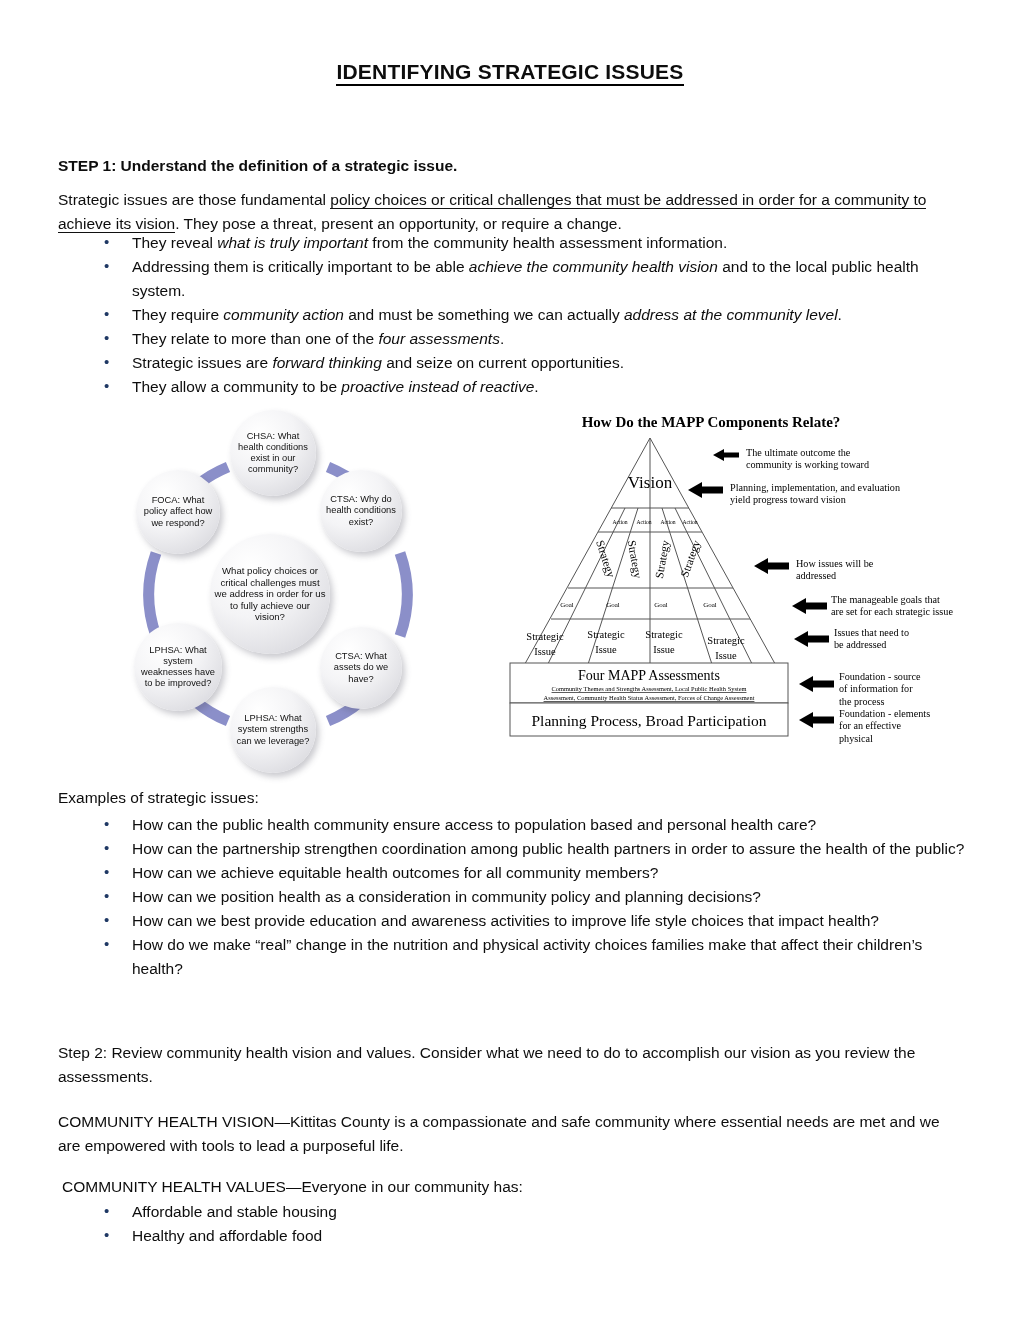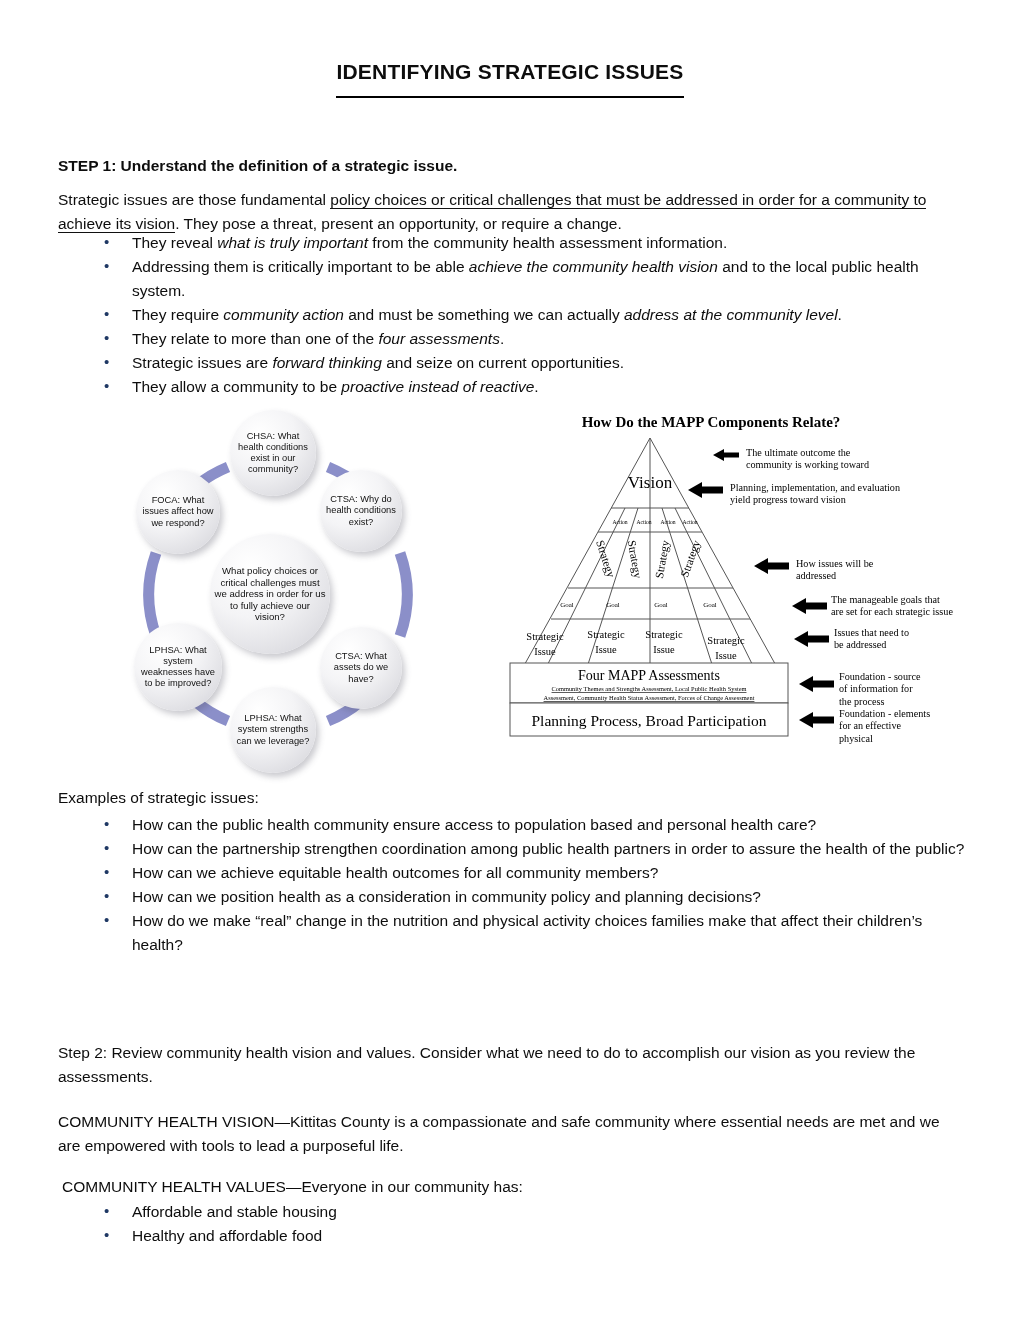--- a/index.html
+++ b/index.html
@@ -11,21 +11,21 @@
     position:relative;
   }
   .page{position:relative;width:1020px;height:1320px;}
 
   
   .doc-title{
     position:absolute;left:0;top:60px;width:1020px;
     text-align:center;font-size:21px;font-weight:bold;
     letter-spacing:.2px;
   }
-  .doc-title span{border-bottom:2px solid #000;padding-bottom:13px;}
+  .doc-title span{border-bottom:2px solid #000;padding-bottom:1px;}
 
   .step1{
     position:absolute;left:58px;top:157px;font-size:15.5px;font-weight:bold;
   }
   .intro{
     position:absolute;left:58px;top:188px;width:888px;
     font-size:15.5px;line-height:24px;
   }
   .u{border-bottom:1px solid #111;}
 
@@ -132,21 +132,21 @@
 
     <div class="node" style="left:152px;top:279px;width:86px;height:86px;">
       <span>LPHSA: What system strengths can we leverage?</span>
     </div>
 
     <div class="node" style="left:56px;top:215px;width:88px;height:88px;">
       <span>LPHSA: What system weaknesses have to be improved?</span>
     </div>
 
     <div class="node" style="left:58px;top:62px;width:84px;height:84px;">
-      <span>FOCA: What issues affect how we respond?</span>
+      <span>FOCA: What policy affect how we respond?</span>
     </div>
   </div>
 
   <div class="mapp">
     <div class="mapp-title">How Do the MAPP Components Relate?</div>
 
     <svg width="420" height="340" viewBox="0 0 420 340">
       <g stroke="#555" stroke-width="1" fill="none">
 
         <path d="M 152 30 L 286 272 L 18 272 Z"></path>
@@ -241,20 +241,21 @@
       <div>physical</div>
     </div>
   </div>
 
   <div class="ex-label">Examples of strategic issues:</div>
   <ul class="bl bullets-2">
     <li><span>How can the public health community ensure access to population based and personal health care?</span></li>
     <li><span>How can the partnership strengthen coordination among public health partners in order to assure the health of the public?</span></li>
     <li><span>How can we achieve equitable health outcomes for all community members?</span></li>
     <li><span>How can we position health as a consideration in community policy and planning decisions?</span></li>
+    <li><span>How can we best provide education and awareness activities to improve life style choices that impact health?</span></li>
     <li><span>How do we make “real” change in the nutrition and physical activity choices families make that affect their children’s health?</span></li>
   </ul>
 
   <div class="step2">Step 2: Review community health vision and values. Consider what we need to do to accomplish our vision as you review the assessments.</div>
   <div class="vision-p">COMMUNITY HEALTH VISION—Kittitas County is a compassionate and safe community where essential needs are met and we are empowered with tools to lead a purposeful life.</div>
   <div class="values-p">COMMUNITY HEALTH VALUES—Everyone in our community has:</div>
   <ul class="bl bullets-3">
     <li><span>Affordable and stable housing</span></li>
     <li><span>Healthy and affordable food</span></li>
   </ul>

